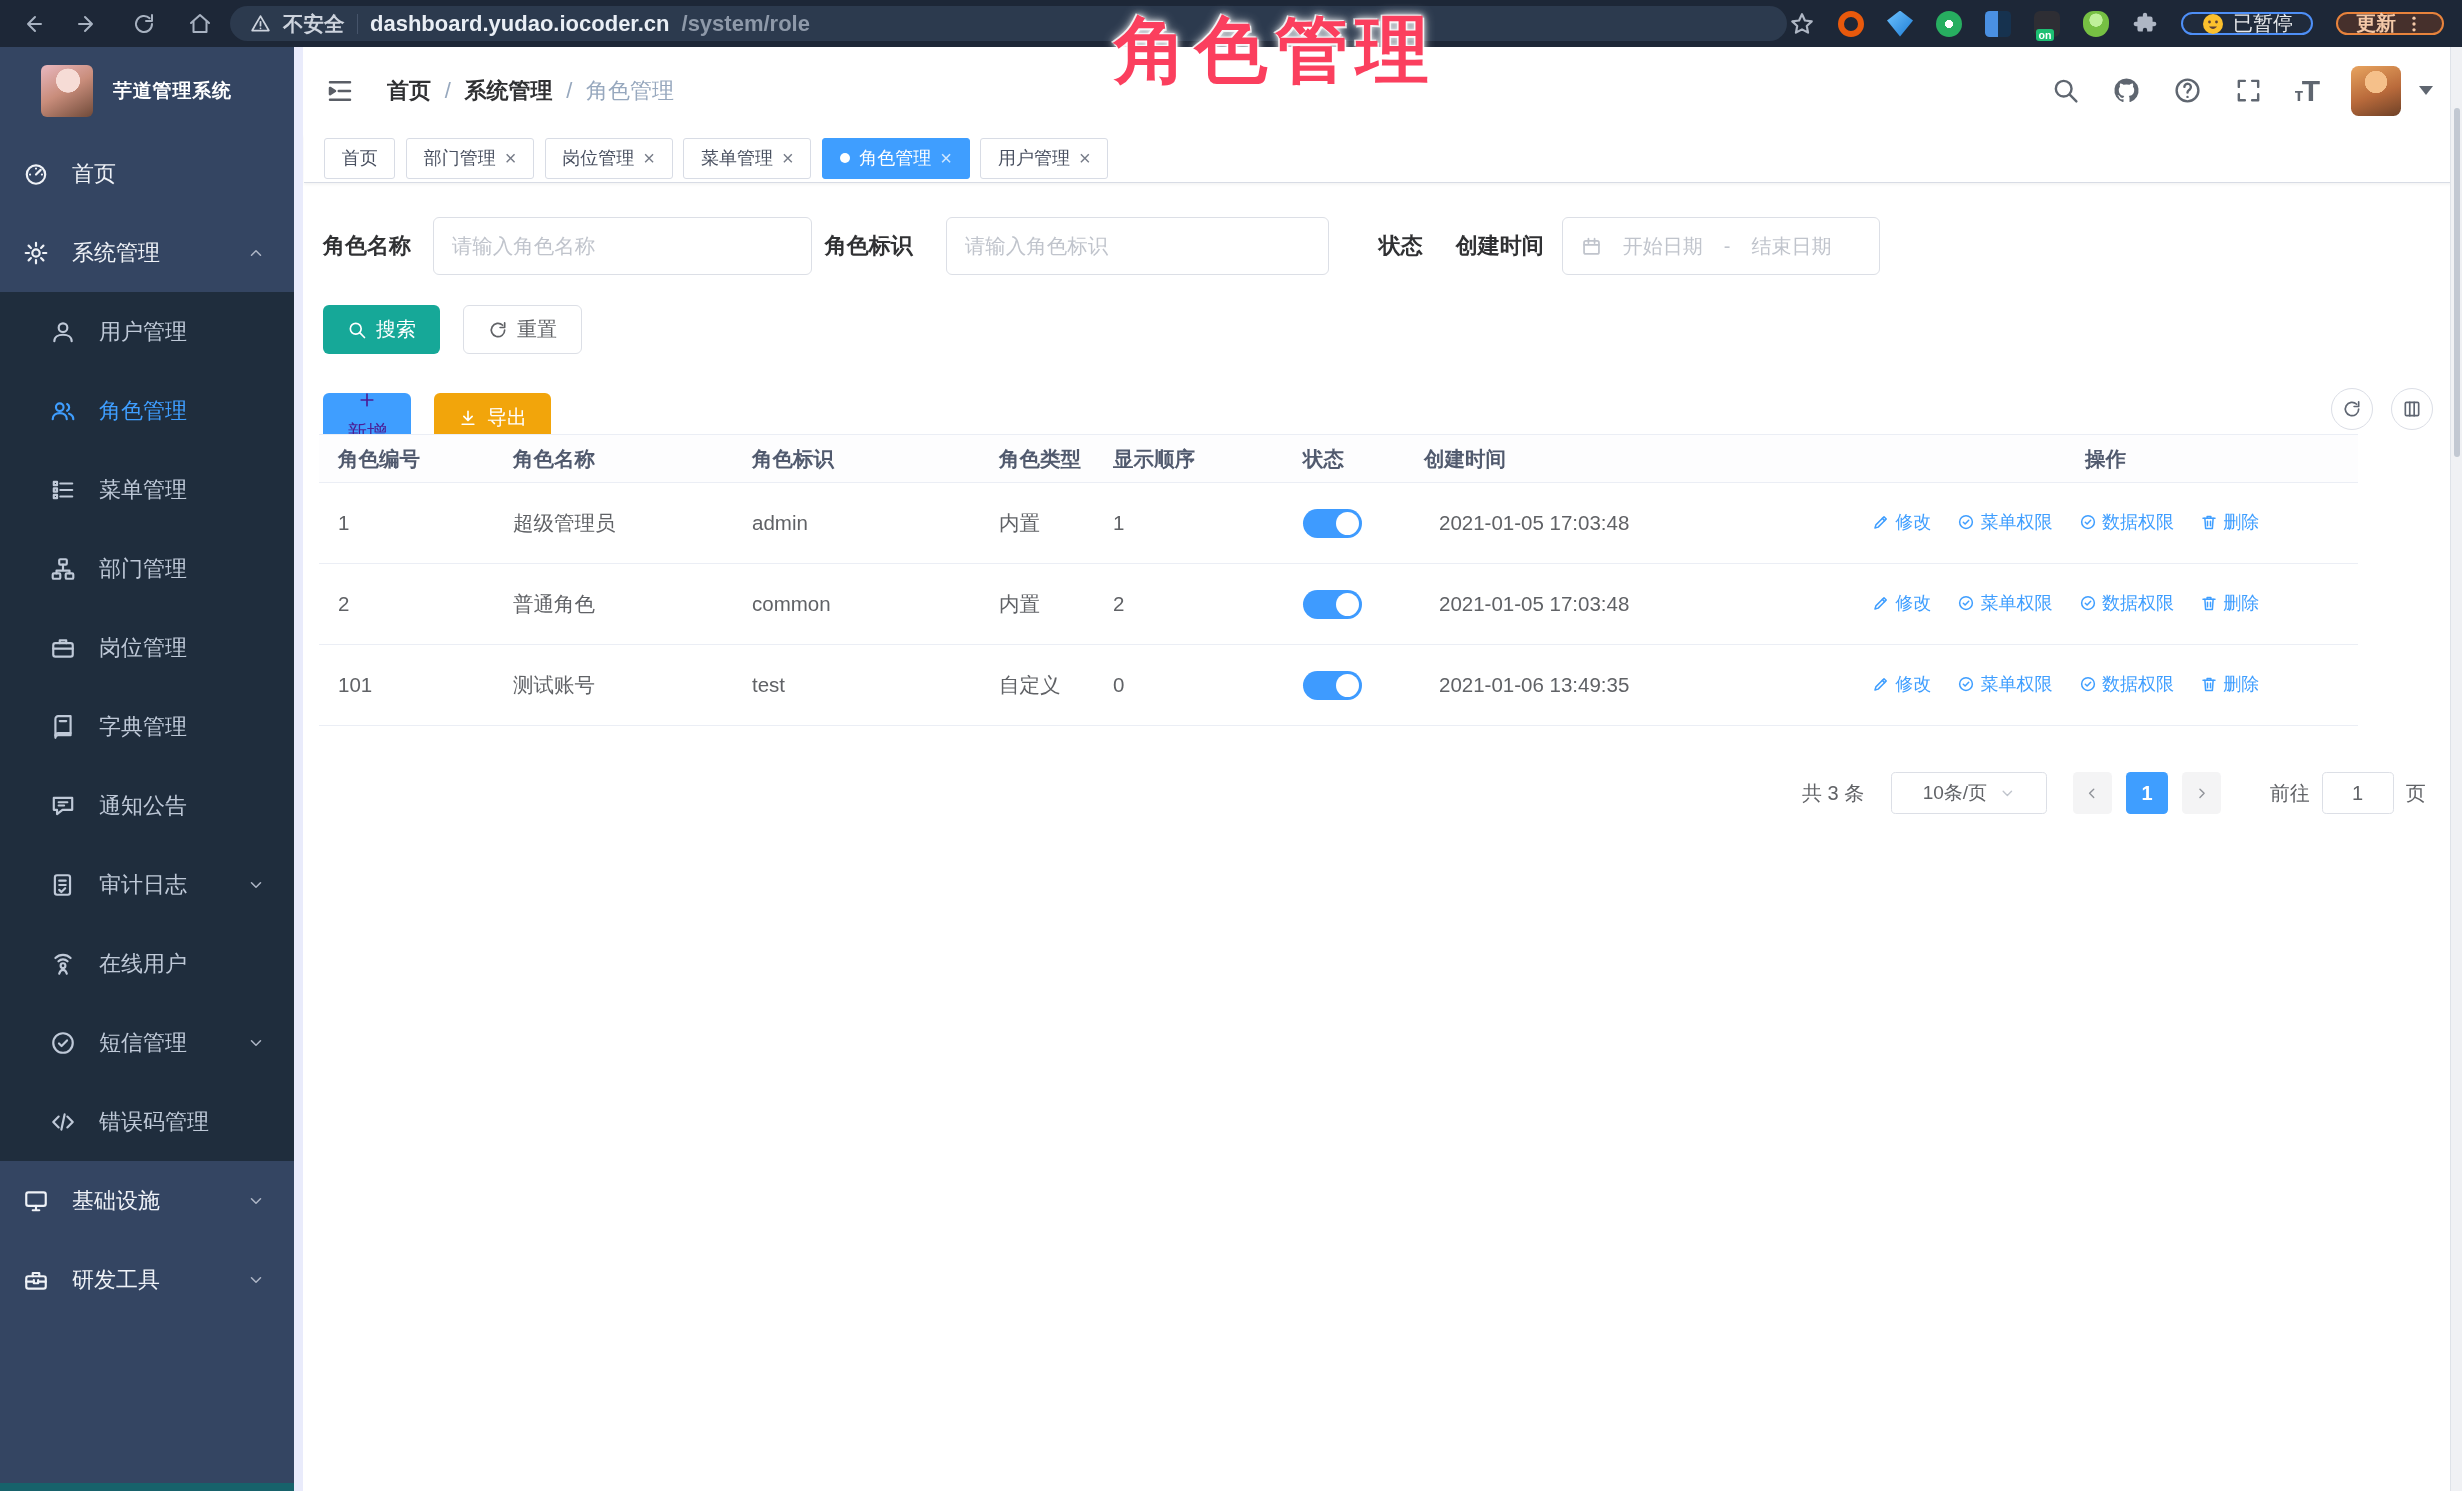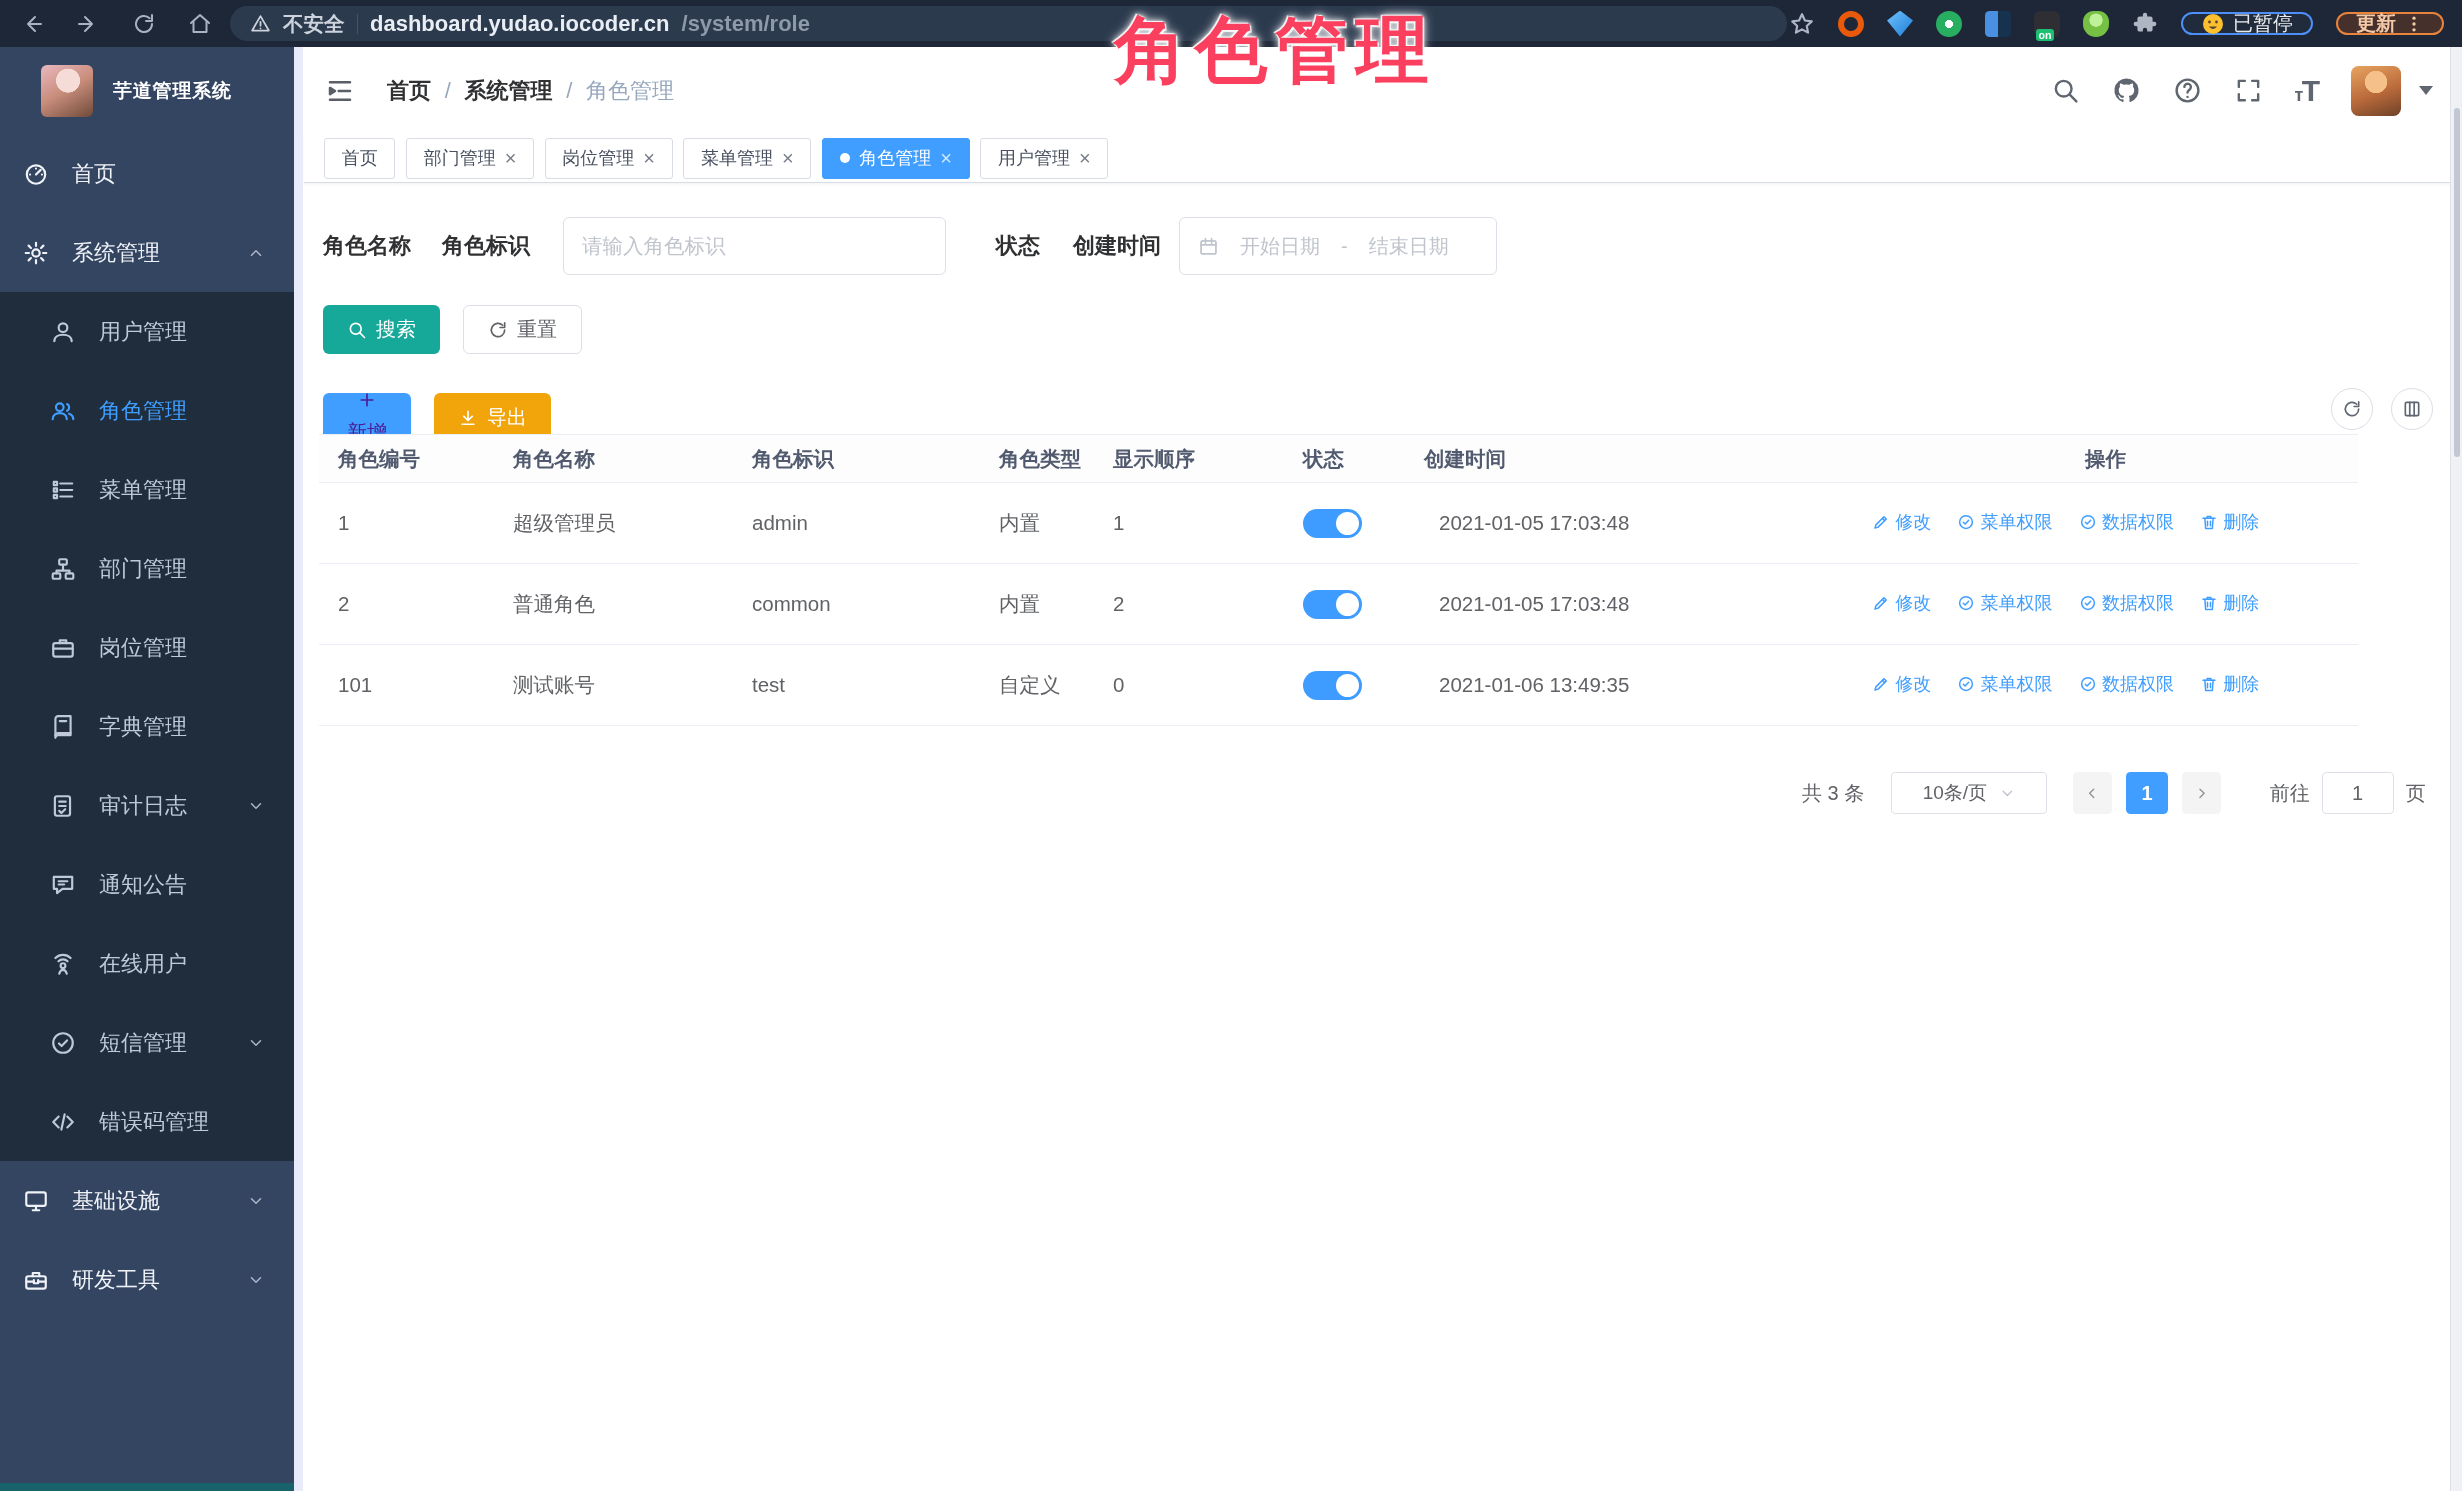--- a/index.html
+++ b/index.html
@@ -306,40 +306,40 @@
               <path d="M5 4.5A2.5 2.5 0 0 1 7.5 2H19v17.5H7.5A2.5 2.5 0 0 0 5 22z"></path>
               <path d="M19 17.5H7.5A2.5 2.5 0 0 0 5 20"></path>
               <path d="M9 6.5h6"></path>
             </svg>
           </span>
           <span class="mi-label">字典管理</span>
         </div>
         <div class="menu-item sub">
           <span class="icon mi-icon">
             <svg viewBox="0 0 24 24" fill="none" stroke="currentColor" stroke-width="2" stroke-linecap="round" stroke-linejoin="round">
+              <path d="M3.5 4.5h17v11h-9l-5 4v-4h-3z"></path>
+              <path d="M8 8.5h8M8 11.5h5"></path>
+            </svg>
+          </span>
+          <span class="mi-label">通知公告</span>
+        </div>
+        <div class="menu-item sub">
+          <span class="icon mi-icon">
+            <svg viewBox="0 0 24 24" fill="none" stroke="currentColor" stroke-width="2" stroke-linecap="round" stroke-linejoin="round">
               <rect x="4.5" y="3" width="14" height="18" rx="2"></rect>
               <path d="M8.5 8h6M8.5 12h6"></path>
               <path d="M8.5 16.5l2 2 3.5-3.5"></path>
             </svg>
           </span>
           <span class="mi-label">审计日志</span>
           <span class="icon mi-chev down">
             <svg viewBox="0 0 24 24" fill="none" stroke="currentColor" stroke-width="2" stroke-linecap="round" stroke-linejoin="round">
               <path d="M6 9l6 6 6-6"></path>
             </svg>
           </span>
-        </div>
-        <div class="menu-item sub">
-          <span class="icon mi-icon">
-            <svg viewBox="0 0 24 24" fill="none" stroke="currentColor" stroke-width="2" stroke-linecap="round" stroke-linejoin="round">
-              <path d="M3.5 4.5h17v11h-9l-5 4v-4h-3z"></path>
-              <path d="M8 8.5h8M8 11.5h5"></path>
-            </svg>
-          </span>
-          <span class="mi-label">通知公告</span>
         </div>
         <div class="menu-item sub">
           <span class="icon mi-icon">
             <svg viewBox="0 0 24 24" fill="none" stroke="currentColor" stroke-width="2" stroke-linecap="round" stroke-linejoin="round">
               <path d="M7.8 9.5a6 6 0 0 1 8.4 0M5 6.5a10 10 0 0 1 14 0"></path>
               <circle cx="12" cy="13.5" r="2.2"></circle>
               <path d="M8.5 21c.6-2.4 1.9-3.6 3.5-3.6s2.9 1.2 3.5 3.6"></path>
             </svg>
           </span>
           <span class="mi-label">在线用户</span>
@@ -470,20 +470,21 @@
           <span class="tclose">×</span>
         </span>
         <span class="tag">
           <span>用户管理</span>
           <span class="tclose">×</span>
         </span>
       </div>
 
     <div class="filter-row">
       <span class="f-label" style="margin-left:19px;width:106px;">角色名称</span>
+      <input class="f-input" style="width: 379px; margin-left: 3.8px;" placeholder="请输入角色名称">
       <span class="f-label" style="margin-left:13px;width:121px;">角色标识</span>
       <input class="f-input" style="width: 383px;" placeholder="请输入角色标识">
       <span class="f-label" style="margin-left:50px;width:65px;">状态</span>
       <span class="f-label" style="margin-left:12px;width:106px;">创建时间</span>
       <div class="f-date" style="width:318px;">
         <span class="icon">
             <svg viewBox="0 0 24 24" fill="none" stroke="currentColor" stroke-width="2" stroke-linecap="round" stroke-linejoin="round">
               <rect x="3.5" y="5.5" width="17" height="15" rx="2"></rect>
               <path d="M3.5 10h17M8.5 3v5M15.5 3v5"></path>
             </svg>

